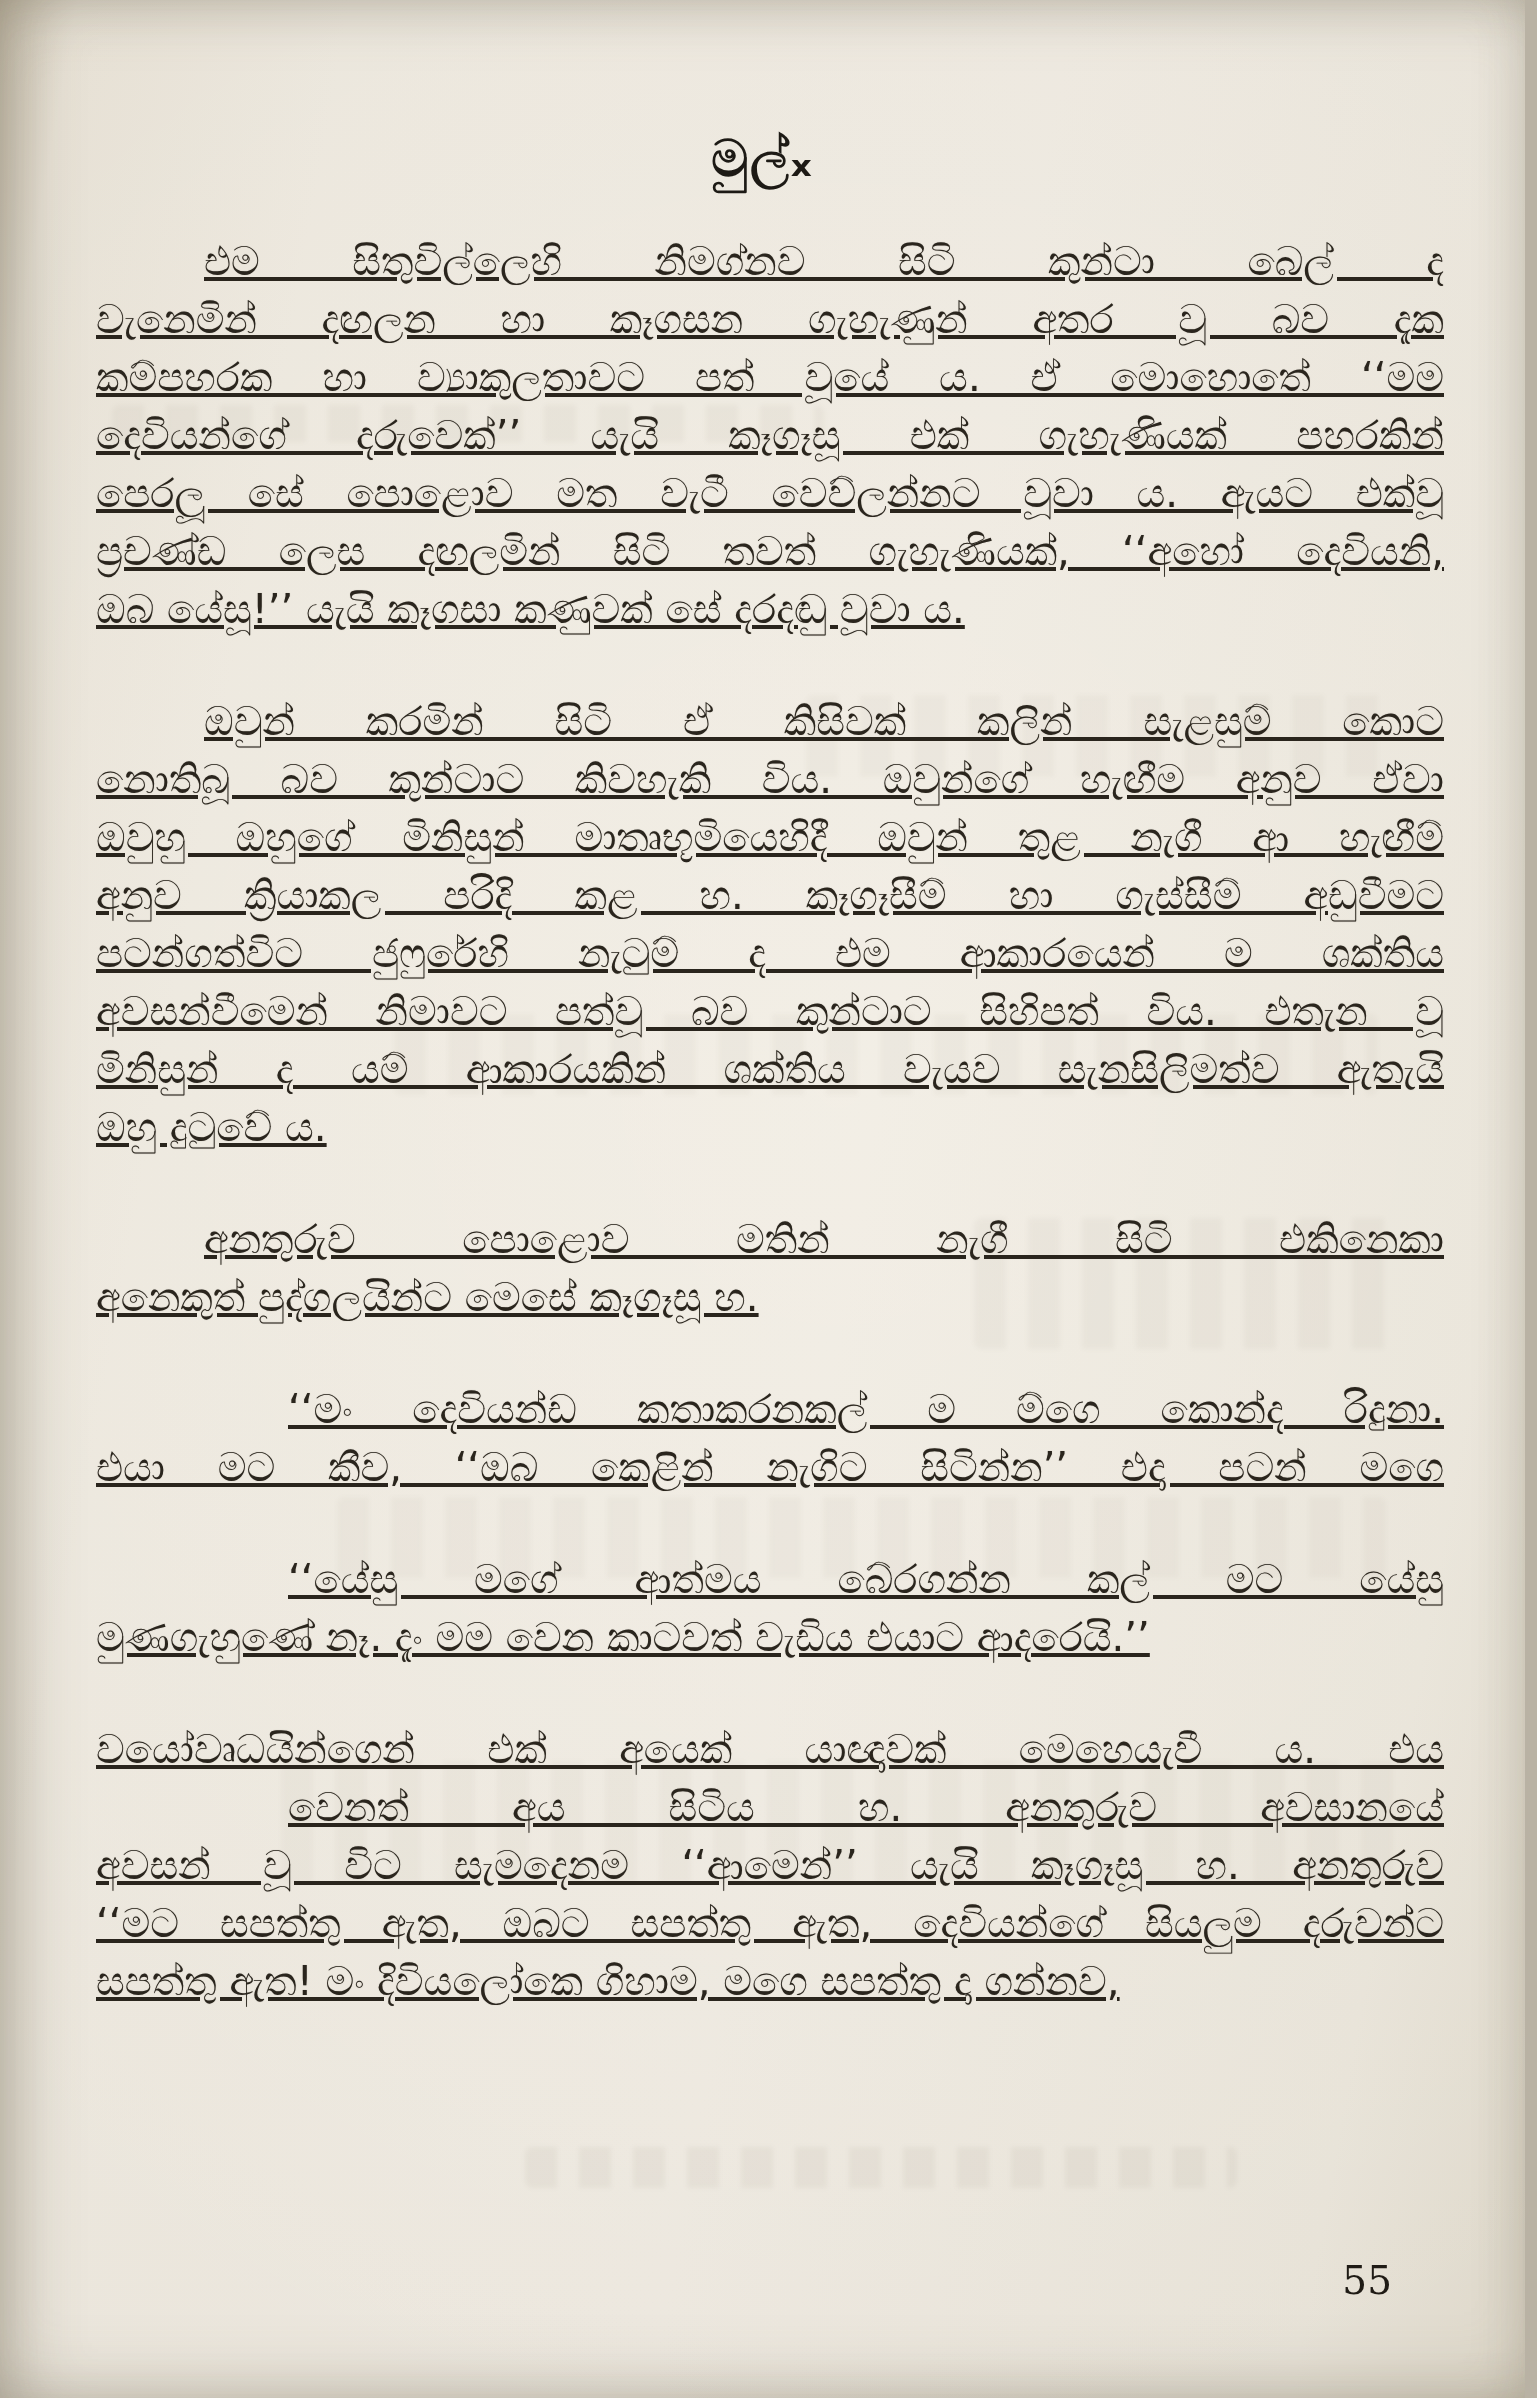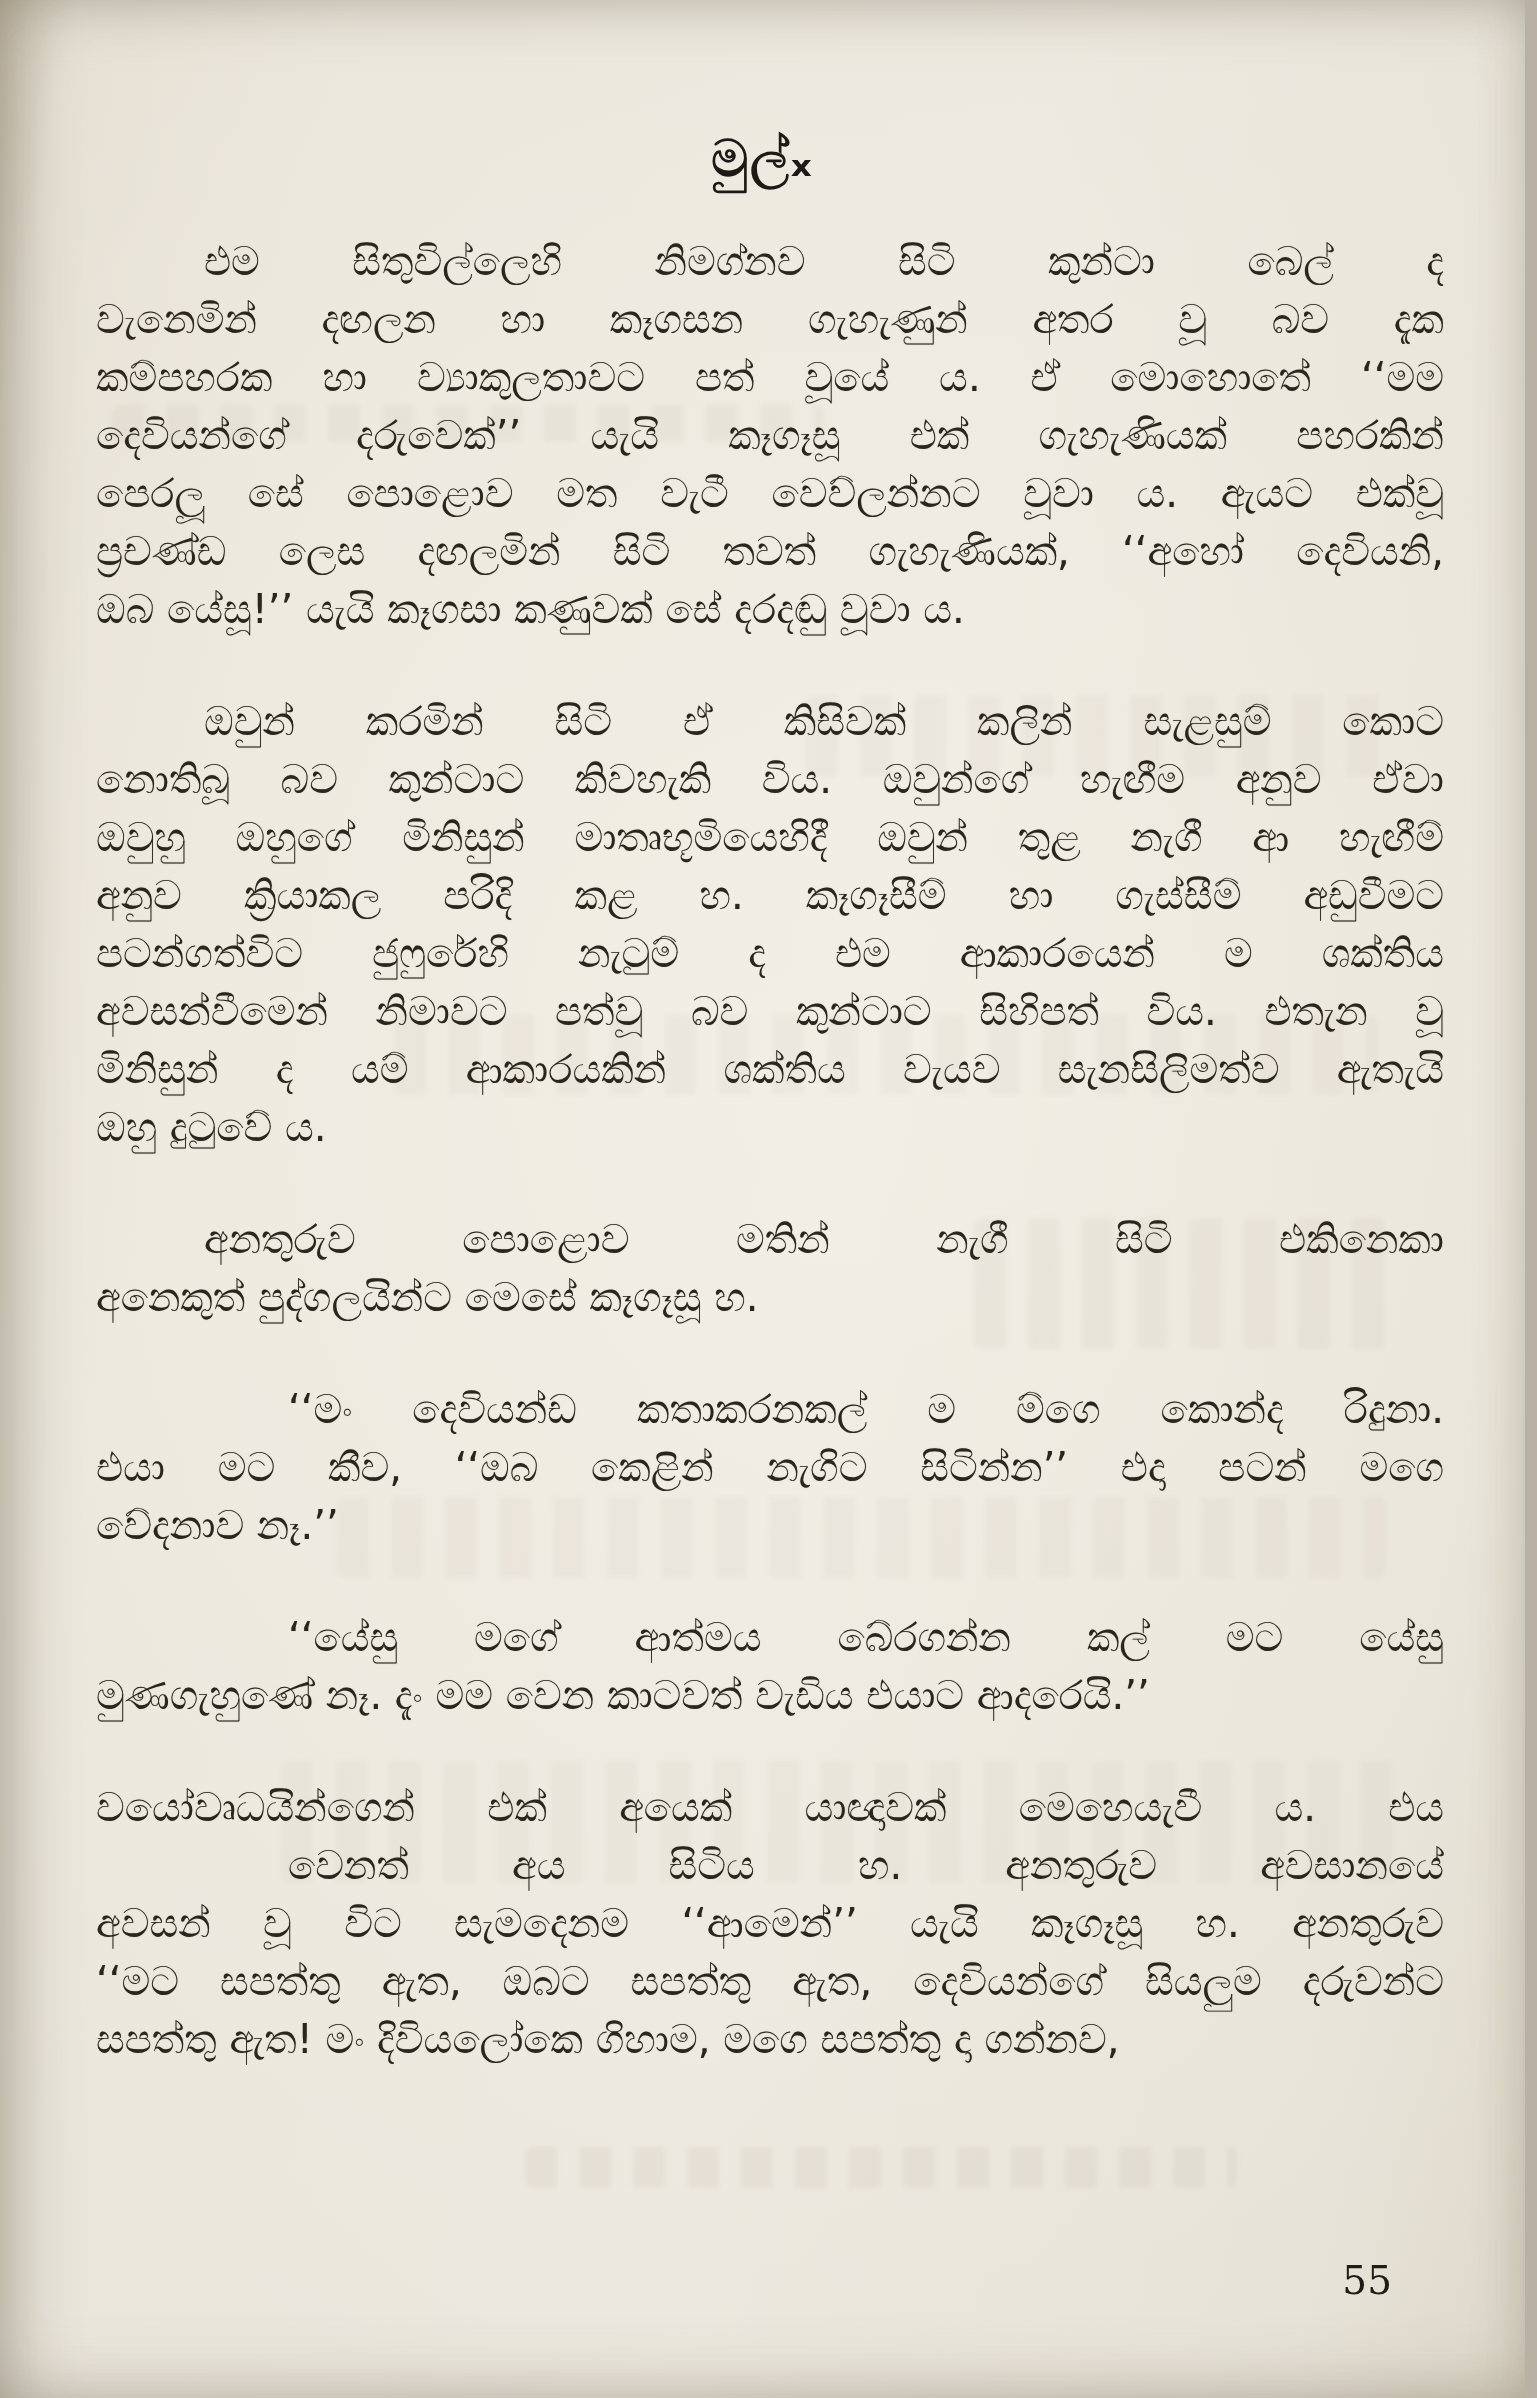--- a/index.html
+++ b/index.html
@@ -31,20 +31,21 @@
     letter-spacing: 1.9px;
     color: #1d1a15;
   }
   .text-block {
     position: absolute;
     left: 96px; right: 81px; top: 232px;
     font-size: 40px;
     line-height: 58px;
     color: #2a251d;
     text-shadow: 0 0 0.9px rgba(42,37,29,.35);
+    text-decoration: underline;
   }
   .para { margin: 0 0 54px 0; }
   .line { display: block; text-align: justify; white-space: normal; }
   .line.j { text-align-last: justify; }
   .line.first  { text-indent: 108px; }
   .line.firstq { text-indent: 192px; }
   .page-number {
     position: absolute;
     right: 133px; bottom: 96px;
     font-size: 39px;
@@ -108,21 +109,20 @@
     </p>
 
     <p class="para">
       <span class="line first j">අනතුරුව පොළොව මතින් නැගී සිටි එකිනෙකා</span>
       <span class="line">අනෙකුත් පුද්ගලයින්ට මෙසේ කෑගෑසූ හ.</span>
     </p>
 
     <p class="para">
       <span class="line firstq j">‘‘මං දෙවියන්ඩ කතාකරනකල් ම ම්ගෙ කොන්ද රිදුනා.</span>
       <span class="line j">එයා මට කීව, ‘‘ඔබ කෙළින් නැගිට සිටින්න’’ එදා පටන් මගෙ</span>
-      <span class="line">වේදනාව නෑ.’’</span>
     </p>
 
     <p class="para">
       <span class="line firstq j">‘‘යේසු මගේ ආත්මය බේරගන්න කල් මට යේසු</span>
       <span class="line">මුණගැහුණේ නෑ. දැං මම වෙන කාටවත් වැඩිය එයාට ආදරෙයි.’’</span>
     </p>
 
     <p class="para">
       <span class="line j">වයෝවෘධයින්ගෙන් එක් අයෙක් යාඥාවක් මෙහෙයැවී ය. එය</span>
       <span class="line firstq j">වෙනත් අය සිටිය හ. අනතුරුව අවසානයේ</span>

